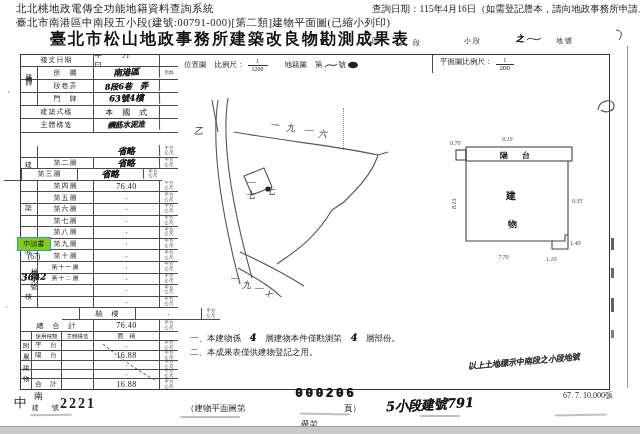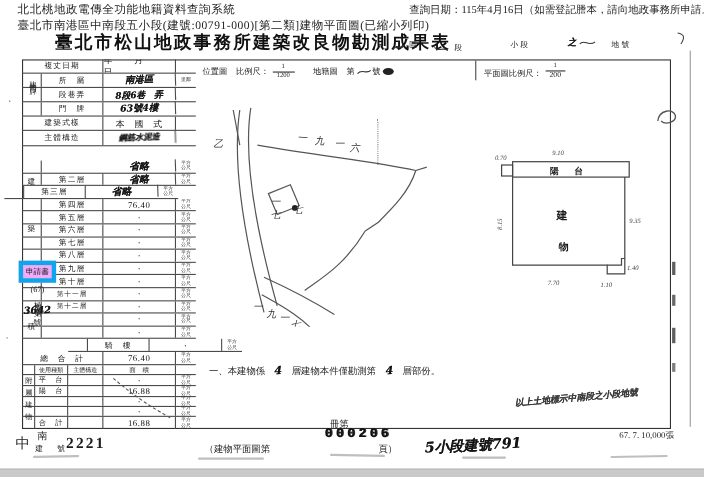--- a/index.html
+++ b/index.html
@@ -288,21 +288,21 @@
   <div class="abs" style="left:23px;top:342px;font-size:6.5px;">附</div>
   <div class="abs" style="left:23px;top:353px;font-size:6.5px;">屬</div>
   <div class="abs" style="left:23px;top:364px;font-size:6.5px;">建</div>
   <div class="abs" style="left:23px;top:375px;font-size:6.5px;">物</div>
 
   <svg class="abs" style="left:95px;top:340px;" width="70" height="45">
     <path d="M8,4 C20,14 35,26 60,40" stroke="#555" stroke-width="1" fill="none" stroke-dasharray="3,2"></path>
   </svg>
 
   <div class="abs" style="left:17px;top:237px;width:34px;z-index:5;text-align:center;">
-    <div style="border:4px solid #0ea5e9;font-size:7px;padding:1px 0;background:#f0abfc;">申請書</div>
+    <div style="border:1px solid #0ea5e9;font-size:7px;padding:1px 0;background:#84cc16;">申請書</div>
     <div style="font-size:7.5px;margin-top:1px;">(67)</div>
     <div style="font-size:7px;writing-mode:vertical-rl;letter-spacing:2px;margin:1px auto 0;">松地二字第</div>
     <div class="hw" style="font-size:9px;">3642</div>
     <div style="font-size:7px;">號</div>
   </div>
 
   <div class="abs" style="left:184px;top:58px;display:flex;align-items:center;font-size:7.5px;white-space:nowrap;">
     <span>位置圖</span>
     <span style="width:8px;"></span>
     <span>比例尺：</span>
@@ -349,21 +349,21 @@
       <text x="84" y="102">七</text>
       <text x="48" y="190">一</text>
       <text x="60" y="196">九</text>
       <text x="72" y="200">一</text>
       <text x="82" y="206">七</text>
     </g>
   </svg>
 
   <div class="abs" style="left:343px;top:108px;width:1px;height:42px;border-left:1px dotted #888;"></div>
 
-  <div class="abs" style="left:440px;top:57px;display:flex;align-items:flex-end;font-size:7.5px;white-space:nowrap;">
+  <div class="abs" style="left:440px;top:57px;display:flex;align-items:flex-start;font-size:7.5px;white-space:nowrap;">
     <span>平面圖比例尺：</span>
     <span class="frac">
       <span class="num">1</span>
       <span class="den" style="font-size:7px;">200</span>
     </span>
   </div>
 
   <svg class="abs" style="left:450px;top:125px;" width="165" height="148">
     <g stroke="#444" stroke-width="1.1" fill="none">
       <rect x="16" y="22" width="106" height="14"></rect>
@@ -388,29 +388,30 @@
     </g>
   </svg>
 
   <div class="abs" style="left:190px;top:332px;font-size:8.5px;white-space:nowrap;">
     <span>一、本建物係</span>
     <span class="hw" style="font-size:10px;display:inline-block;width:20px;text-align:center;">4</span>
     <span>層建物本件僅勘測第</span>
     <span class="hw" style="font-size:10px;display:inline-block;width:20px;text-align:center;">4</span>
     <span>層部份。</span>
   </div>
+  <div class="abs" style="left:190px;top:347px;font-size:8.5px;white-space:nowrap;">二、本成果表僅供建物登記之用。</div>
   <div class="abs hw" style="left:468px;top:356px;font-size:8px;white-space:nowrap;transform:rotate(-5deg);color:#3a3a3a;">以上土地標示中南段之小段地號</div>
 
   <div class="abs" style="left:14px;top:394px;font-size:13px;">中</div>
   <div class="abs" style="left:34px;top:390px;font-size:9px;">南</div>
   <div class="abs" style="left:32px;top:403px;font-size:7px;letter-spacing:3px;">建　號</div>
   <div class="abs" style="left:60px;top:396px;font-size:14px;font-weight:700;letter-spacing:2px;font-family:'Liberation Serif',serif;">2221</div>
   <div class="abs" style="left:295px;top:387px;font-size:12px;font-weight:700;letter-spacing:3px;font-family:'Liberation Mono','DejaVu Sans Mono',monospace;color:#111;text-shadow:1px 0 0 #333;">000206</div>
   <div class="abs" style="left:186px;top:403px;font-size:8.5px;">（建物平面圖第</div>
-  <div class="abs" style="left:300px;top:380px;font-size:8.5px;">冊第</div>
+  <div class="abs" style="left:300px;top:419px;font-size:8.5px;font-style:italic;">冊第</div>
   <div class="abs" style="left:344px;top:403px;font-size:8.5px;">頁）</div>
   <div class="abs hw" style="left:386px;top:396px;font-size:13px;transform:rotate(-3deg);">5小段建號791</div>
   <div class="abs" style="left:563px;top:390px;font-size:8px;">67. 7. 10,000張</div>
 
   <svg class="abs" style="left:596px;top:96px;" width="22" height="20">
       <path d="M2,14 C3,4 16,2 18,9 C19,15 9,18 5,14" stroke="#555" stroke-width="1.2" fill="none"></path>
     </svg>
   <div class="abs" style="left:611px;top:238px;width:3px;height:12px;background:#2a2a2a;opacity:.75;"></div>
   <div class="abs" style="left:611px;top:268px;width:3px;height:10px;background:#2a2a2a;opacity:.7;"></div>
   <div class="abs" style="left:611px;top:298px;width:3px;height:14px;background:#2a2a2a;opacity:.75;"></div>

